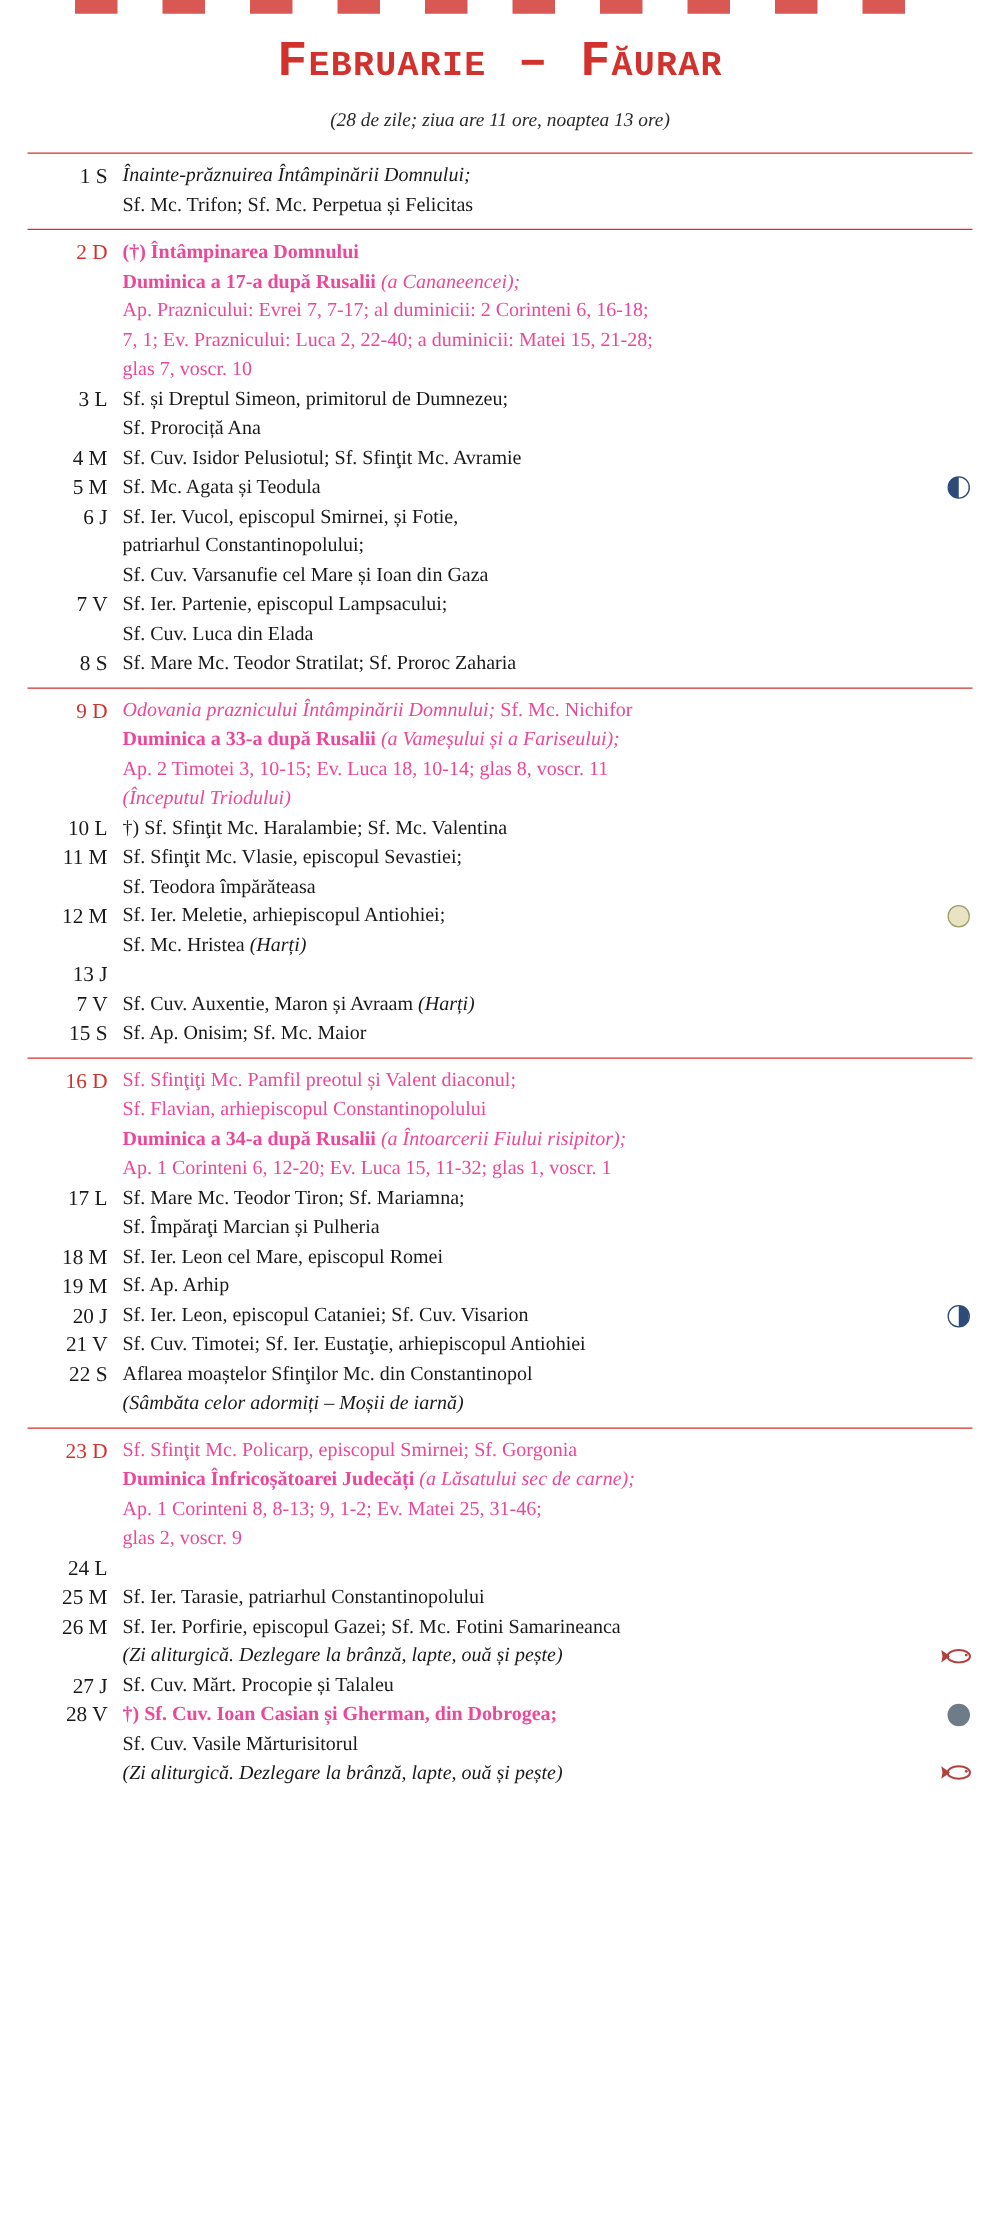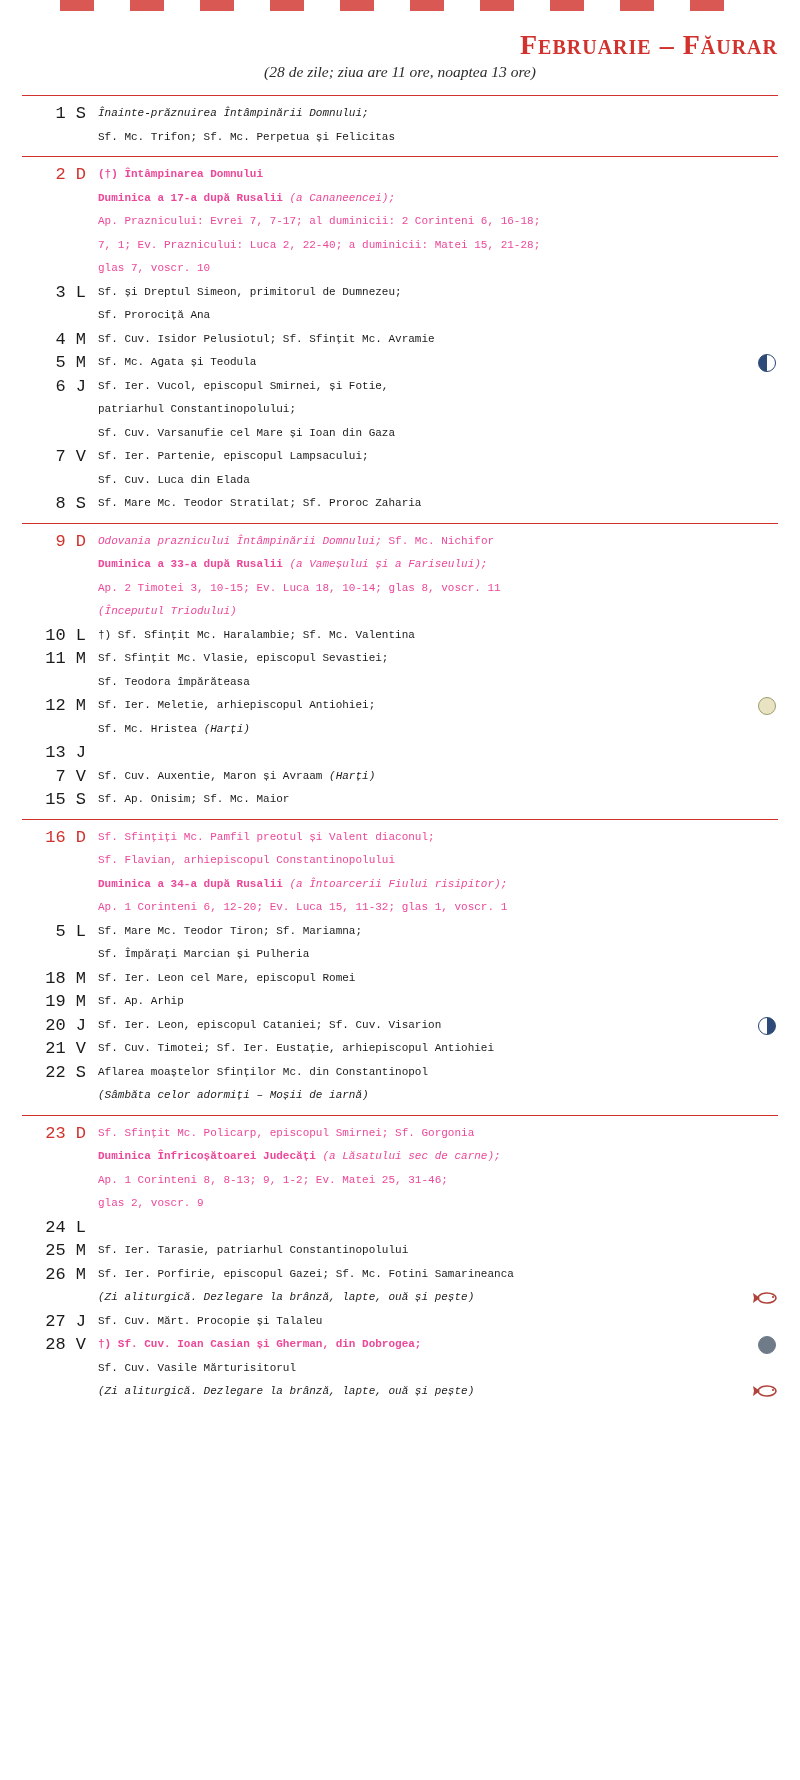--- a/index.html
+++ b/index.html
@@ -38,51 +38,49 @@
     opacity: .85;
   }
 
   
   .header {
     text-align: center;
     margin-bottom: 14px;
   }
   .month-title {
     color: #d1322d;
-    font-size: 28px;
+    font-size: 40px;
     letter-spacing: 1px;
     font-variant: small-caps;
     font-weight: bold;
     line-height: 1.05;
     margin: 0 0 4px 0;
-    font-family: Liberation Serif, serif;
-    text-align: right;
+    font-family: Liberation Mono, monospace;
   }
   .month-sub {
     font-style: italic;
     font-size: 15.5px;
     color: #2b2b2b;
-    margin: 4px;
+    margin: 16px;
   }
 
   
   .rule-red {
     border: 0;
     border-top: 1.6px solid #d1322d;
     margin: 7px 0 6px 0;
   }
   .rule-red.thin {
     border-top: 1.1px solid #d1322d;
   }
 
   
   .cal {
     width: 100%;
     border-collapse: collapse;
-    font-family: Liberation Mono, monospace;
   }
   .row {
     display: flex;
     align-items: flex-start;
   }
   .daycol {
     width: 64px;
     flex: 0 0 64px;
     text-align: right;
     padding-right: 12px;
@@ -93,21 +91,21 @@
   }
   .daycol.red {
     color: #d1322d;
   }
   .entries {
     flex: 1 1 auto;
     position: relative;
     min-width: 0;
   }
   .line {
-    font-size: 11px;
+    font-size: 16px;
     line-height: 23.5px;
     white-space: nowrap;
   }
   .line.red {
     color: #ec4899;
   }
   .line.italic {
     font-style: italic;
   }
   .line.redbold {
@@ -295,21 +293,21 @@
       <div class="row">
         <div class="daycol red">16 D</div>
         <div class="entries">
           <div class="line red">Sf. Sfinţiţi Mc. Pamfil preotul și Valent diaconul;</div>
           <div class="line red">Sf. Flavian, arhiepiscopul Constantinopolului</div>
           <div class="line red"><span class="seg-bold">Duminica a 34-a după Rusalii </span><span class="seg-italic">(a Întoarcerii Fiului risipitor);</span></div>
           <div class="line red">Ap. 1 Corinteni 6, 12-20; Ev. Luca 15, 11-32; glas 1, voscr. 1</div>
         </div>
       </div>
       <div class="row">
-        <div class="daycol">5 L</div>
+        <div class="daycol">17 L</div>
         <div class="entries">
           <div class="line">Sf. Mare Mc. Teodor Tiron; Sf. Mariamna;</div>
           <div class="line">Sf. Împăraţi Marcian și Pulheria</div>
         </div>
       </div>
       <div class="row">
         <div class="daycol">18 M</div>
         <div class="entries">
           <div class="line">Sf. Ier. Leon cel Mare, episcopul Romei</div>
         </div>

